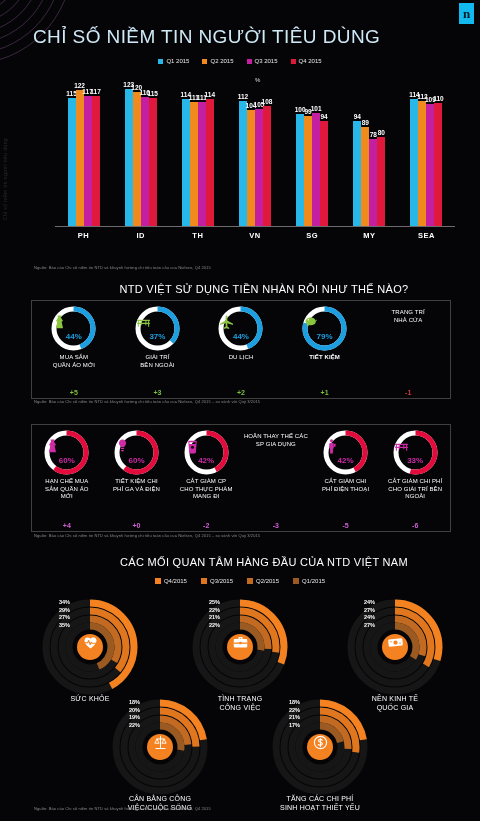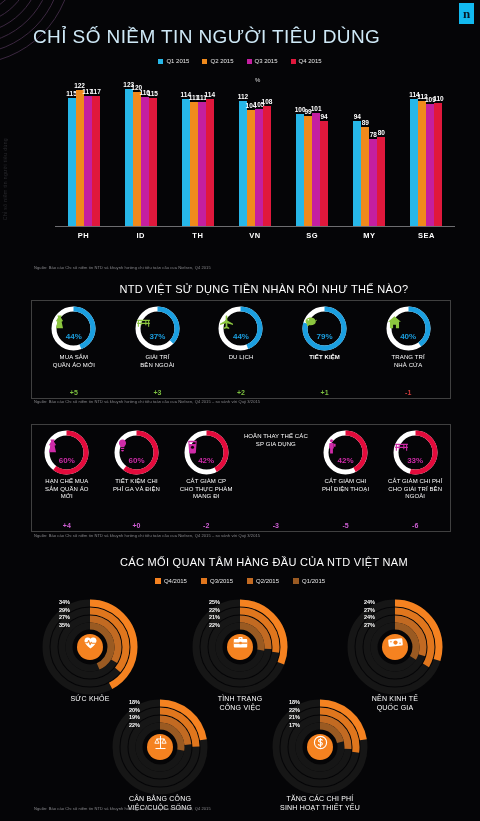--- a/index.html
+++ b/index.html
@@ -310,32 +310,20 @@
               <svg width="17" height="17" viewBox="0 0 24 24">
                 <path d="M19 9c-.5-2.3-3.3-4-6.7-4C8.3 5 5 7.3 5 10.3c0 1.6.9 3 2.4 4l-.5 2.7h2.3l.5-1.5c.9.2 1.8.3 2.8.3 3.8 0 7-2.2 7-5 0-.3 0-.6-.1-.9l1.6-.6V7.6L19 9zM9 9.2a1 1 0 110-2 1 1 0 010 2z" fill="#8cc63f"></path>
               </svg>
             </div>
             <div class="val" style="color:#1b9fe0">79%</div>
           </div>
           <div class="cap bold">TIẾT KIỆM</div>
           <div class="delta pos">+1</div>
         </div>
         <div class="cell">
-          <div class="ring">
-            <svg width="45" height="45" viewBox="0 0 45 45">
-              <circle cx="22.5" cy="22.5" r="19.5" fill="none" stroke="#ffffff" stroke-width="5"></circle>
-              <circle cx="22.5" cy="22.5" r="19.5" fill="none" stroke="#1b9fe0" stroke-width="5" stroke-dasharray="49.01 73.51" transform="rotate(-90 22.5 22.5)"></circle>
-            </svg>
-            <div class="ico">
-              <svg width="17" height="17" viewBox="0 0 24 24">
-                <path d="M12 3l9 8h-2.6v9H14v-5h-4v5H5.6v-9H3l9-8z" fill="#8cc63f"></path>
-              </svg>
-            </div>
-            <div class="val" style="color:#1b9fe0">40%</div>
-          </div>
           <div class="cap">TRANG TRÍ<br>NHÀ CỬA</div>
           <div class="delta neg">-1</div>
         </div>
       </div>
   </div>
   <div class="src src-2">Nguồn: Báo cáo Chỉ số niềm tin NTD và khuynh hướng chi tiêu toàn cầu của Nielsen, Q4 2015 – so sánh với Quý 3/2015</div>
 
   <div class="panel" id="panel3">
     <div class="rings" id="rings3">
         <div class="cell">

